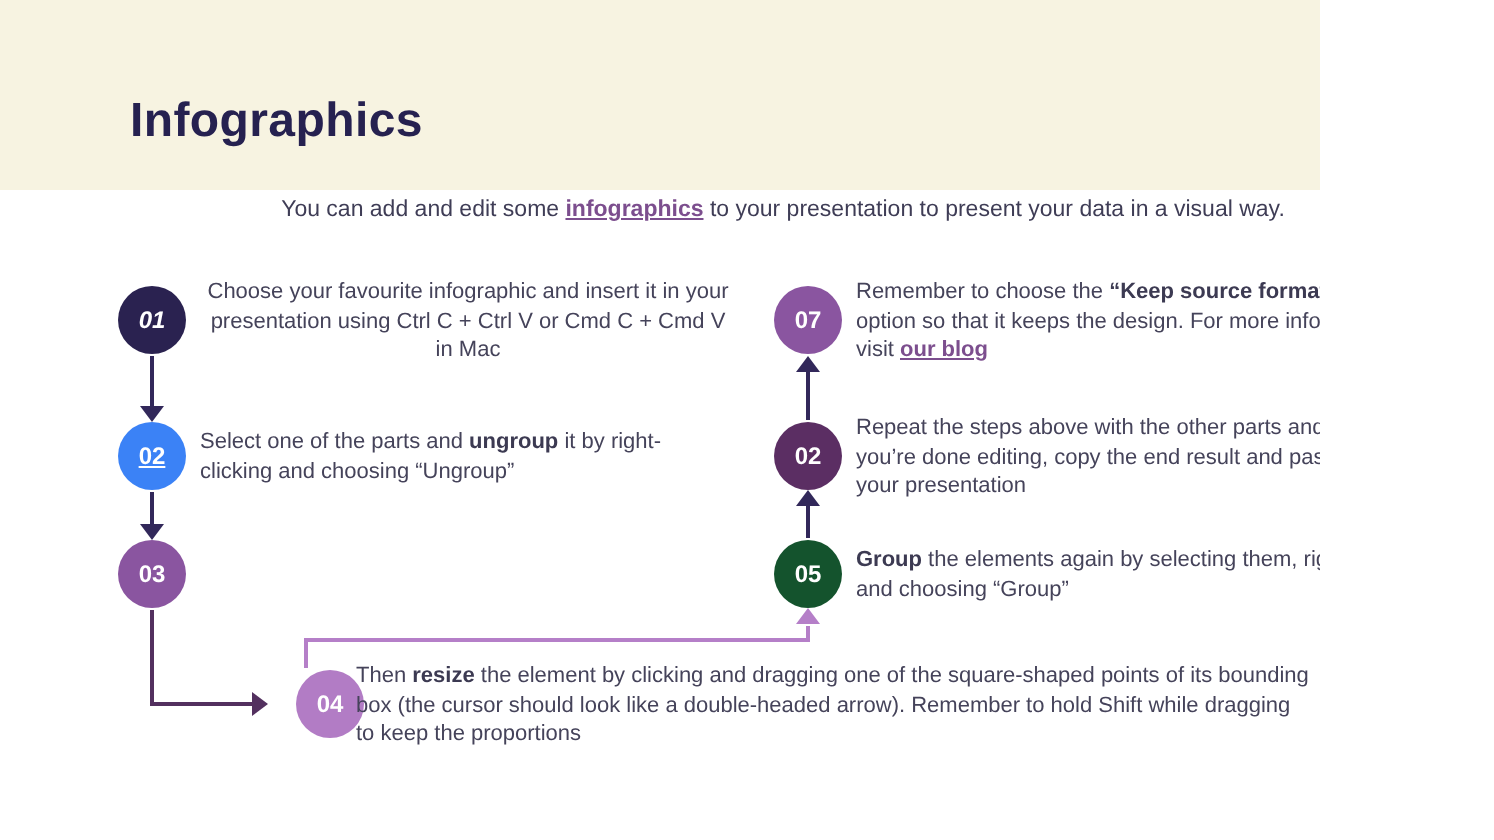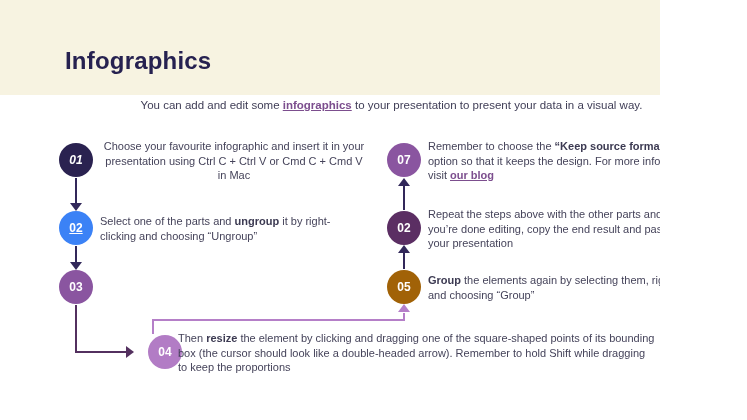--- a/index.html
+++ b/index.html
@@ -154,21 +154,21 @@
 
   <div class="circle c3" style="background: rgb(138, 85, 160);">
       <span>03</span>
     </div>
 
   <div class="circle c4" style="background: rgb(178, 124, 197);">
       <span>04</span>
     </div>
   <div class="step-text t4"><span>Then </span><span class="b">resize</span><span> the element by clicking and dragging one of the square-shaped points of its bounding box (the cursor should look like a double-headed arrow). Remember to hold Shift while dragging to keep the proportions</span></div>
 
-  <div class="circle c5" style="background: #a16207;">
+  <div class="circle c5" style="background: #14532d;">
       <span>05</span>
     </div>
   <div class="step-text t5"><span class="b">Group</span><span> the elements again by selecting them, right-clicking and choosing “Group”</span></div>
 
   <div class="circle c6" style="background: rgb(91, 46, 99);">
       <span>02</span>
     </div>
   <div class="step-text t6"><span>Repeat the steps above with the other parts and when you’re done editing, copy the end result and paste it into your presentation</span></div>
 
   <div class="circle c7" style="background: rgb(138, 85, 160);">

